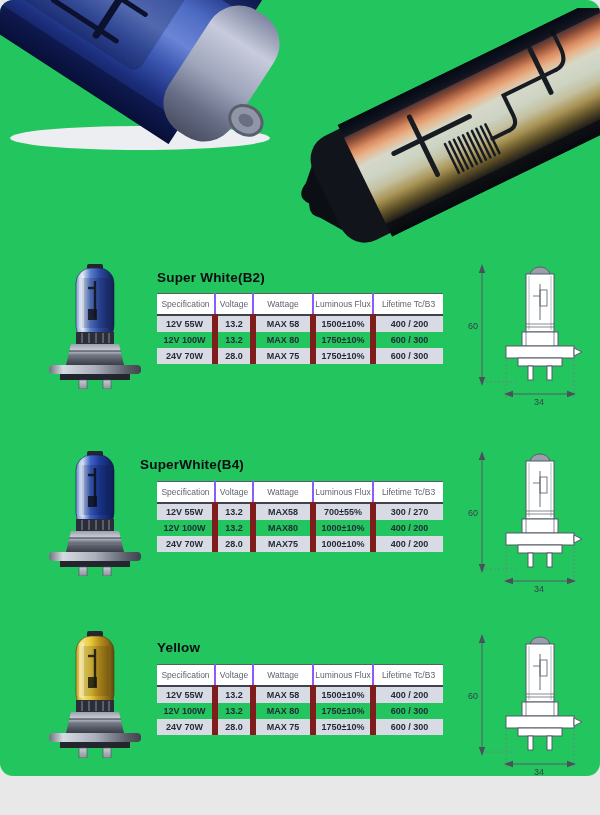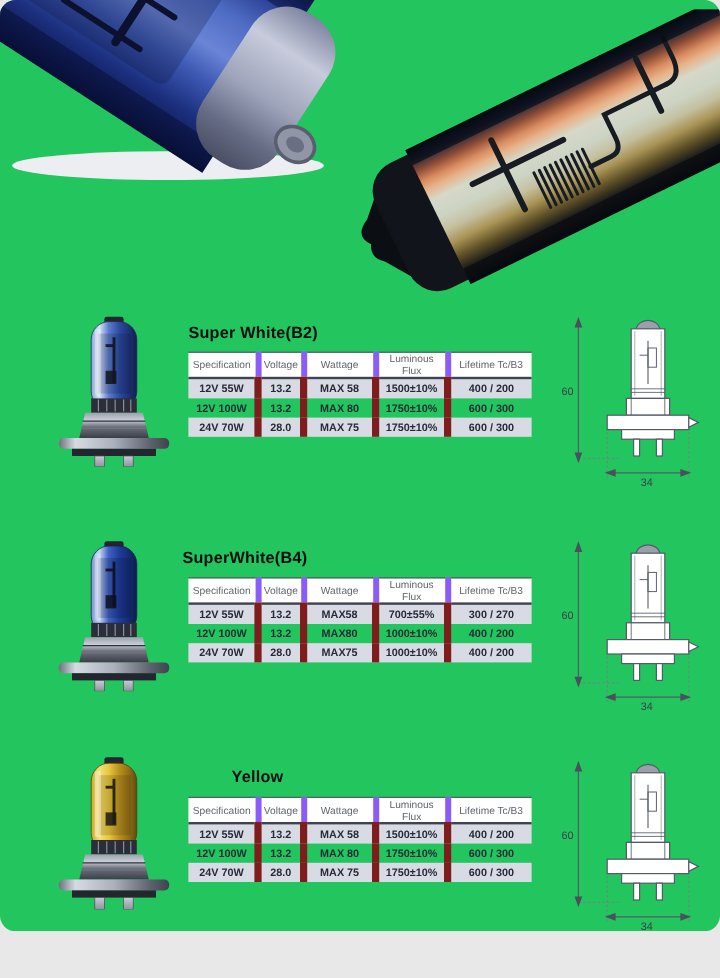--- a/index.html
+++ b/index.html
@@ -4,21 +4,21 @@
 <style>
   html,body{margin:0;padding:0;background:#e8e8e8;}
   .page{position:relative;width:600px;height:776px;margin:0 auto;background:#22c55e;
         font-family:"Liberation Sans", sans-serif;overflow:hidden;border-radius:13px;}
   .abs{position:absolute;}
   
   .sec-title{font-size:13.5px;font-weight:bold;color:#0b0d12;letter-spacing:.2px;}
   
   table.spec{border-collapse:collapse;table-layout:fixed;width:286px;border-top:1.5px solid #585c66;}
   table.spec th{font-weight:normal;font-size:8.5px;color:#60646e;height:20px;
-                border-bottom:2px solid #3f434d;border-left:5px solid #8b5cf6;
+                border-bottom:2px solid #3f434d;border-left:2px solid #8b5cf6;
                 background:#fff;text-align:center;padding:0;}
   table.spec th:first-child{border-left:none;margin-left:38px;}
   table.spec td{font-size:9px;font-weight:bold;color:#252a38;height:16px;text-align:center;
                 border-left:6px solid #7f1d1d;padding:0;}
   table.spec td:first-child{border-left:none;}
   table.spec tr.shade td{background:#d9dbe4;margin-left:14px;}
   .pagenum{font-size:10.5px;color:#51556a;letter-spacing:1px;}
   svg text{font-family:"Liberation Sans", sans-serif;}
 </style>
 </head>
@@ -281,21 +281,21 @@
     </g>
     <polygon points="26,81 74,81 79,102 21,102" fill="url(#gBase)"></polygon>
     <line x1="24" y1="88" x2="76" y2="88" stroke="#2e323c"></line>
     <line x1="23" y1="94" x2="77" y2="94" stroke="#70757f"></line>
     <rect x="4" y="102" width="92" height="9" rx="4" fill="url(#gFlange)"></rect>
     <rect x="15" y="111" width="70" height="6" fill="#23262e"></rect>
     <rect x="34" y="117" width="8" height="9" fill="url(#gProng)" stroke="#4a4e57" stroke-width="0.6"></rect>
     <rect x="58" y="117" width="8" height="9" fill="url(#gProng)" stroke="#4a4e57" stroke-width="0.6"></rect>
   </svg>
 
-  <div class="abs sec-title" style="left:152px;top:457px;">SuperWhite(B4)</div>
+  <div class="abs sec-title" style="left:140px;top:457px;">SuperWhite(B4)</div>
 
   <table class="spec abs" style="left:157px;top:481px;">
     <colgroup>
         <col style="width:58px">
         <col style="width:38px">
         <col style="width:60px">
         <col style="width:60px">
         <col style="width:70px">
       </colgroup>
     <thead>
@@ -389,21 +389,21 @@
     </g>
     <polygon points="26,82 74,82 79,103 21,103" fill="url(#gBase)"></polygon>
     <line x1="24" y1="89" x2="76" y2="89" stroke="#2e323c"></line>
     <line x1="23" y1="95" x2="77" y2="95" stroke="#70757f"></line>
     <rect x="4" y="103" width="92" height="9" rx="4" fill="url(#gFlange)"></rect>
     <rect x="15" y="112" width="70" height="6" fill="#23262e"></rect>
     <rect x="34" y="118" width="8" height="10" fill="url(#gProng)" stroke="#4a4e57" stroke-width="0.6"></rect>
     <rect x="58" y="118" width="8" height="10" fill="url(#gProng)" stroke="#4a4e57" stroke-width="0.6"></rect>
   </svg>
 
-  <div class="abs sec-title" style="left:157px;top:640px;margin-left:36px;">Yellow</div>
+  <div class="abs sec-title" style="left:157px;top:640px;">Yellow</div>
 
   <table class="spec abs" style="left:157px;top:664px;">
     <colgroup>
         <col style="width:58px">
         <col style="width:38px">
         <col style="width:60px">
         <col style="width:60px">
         <col style="width:70px">
       </colgroup>
     <thead>

